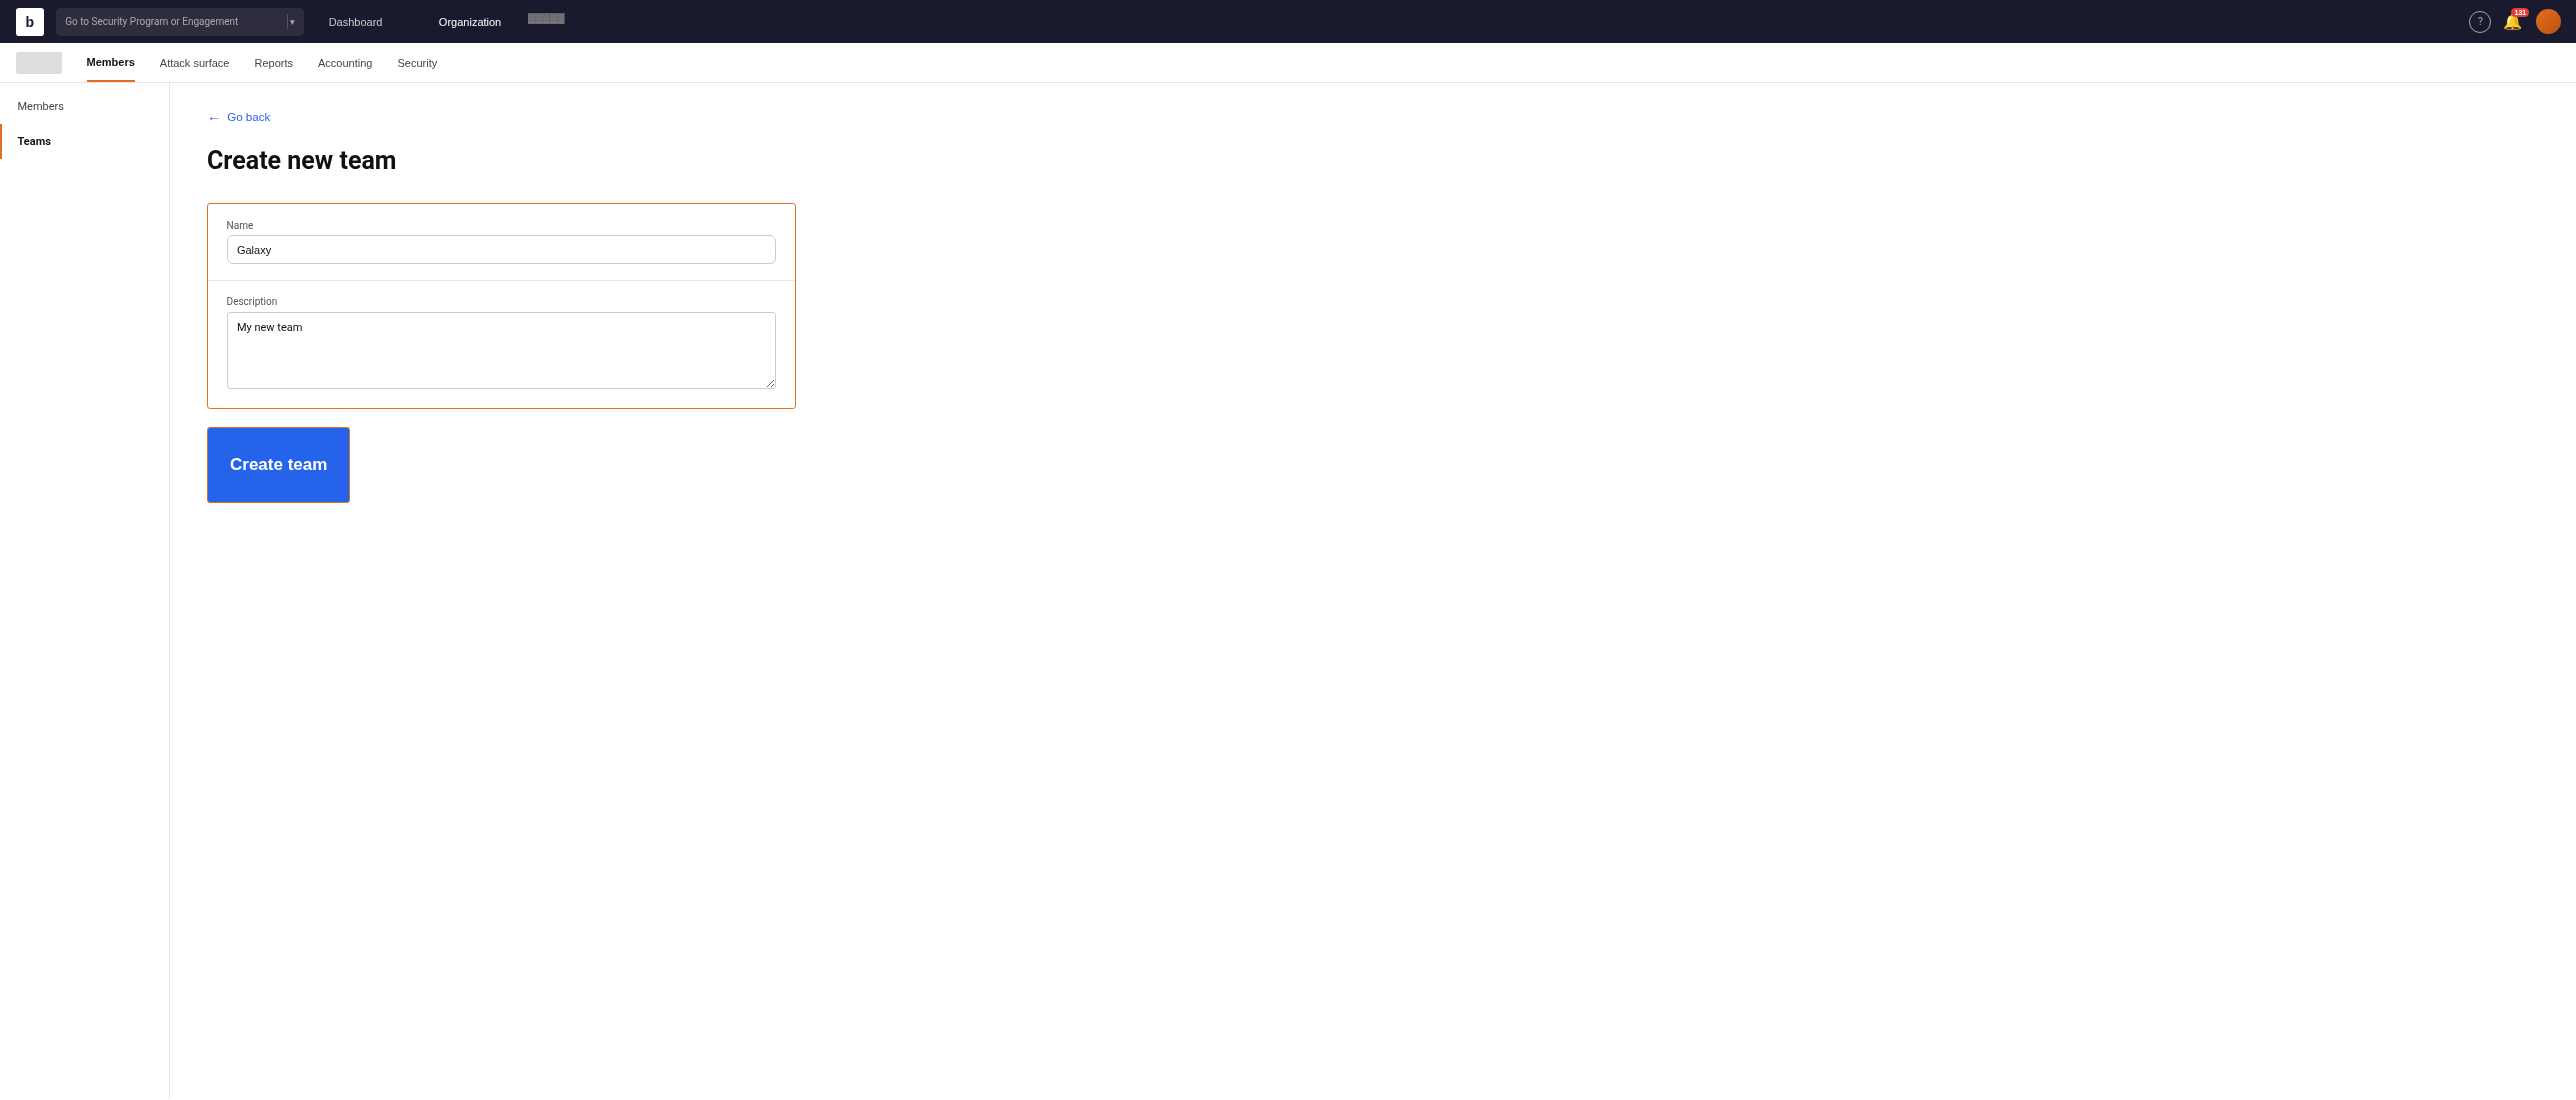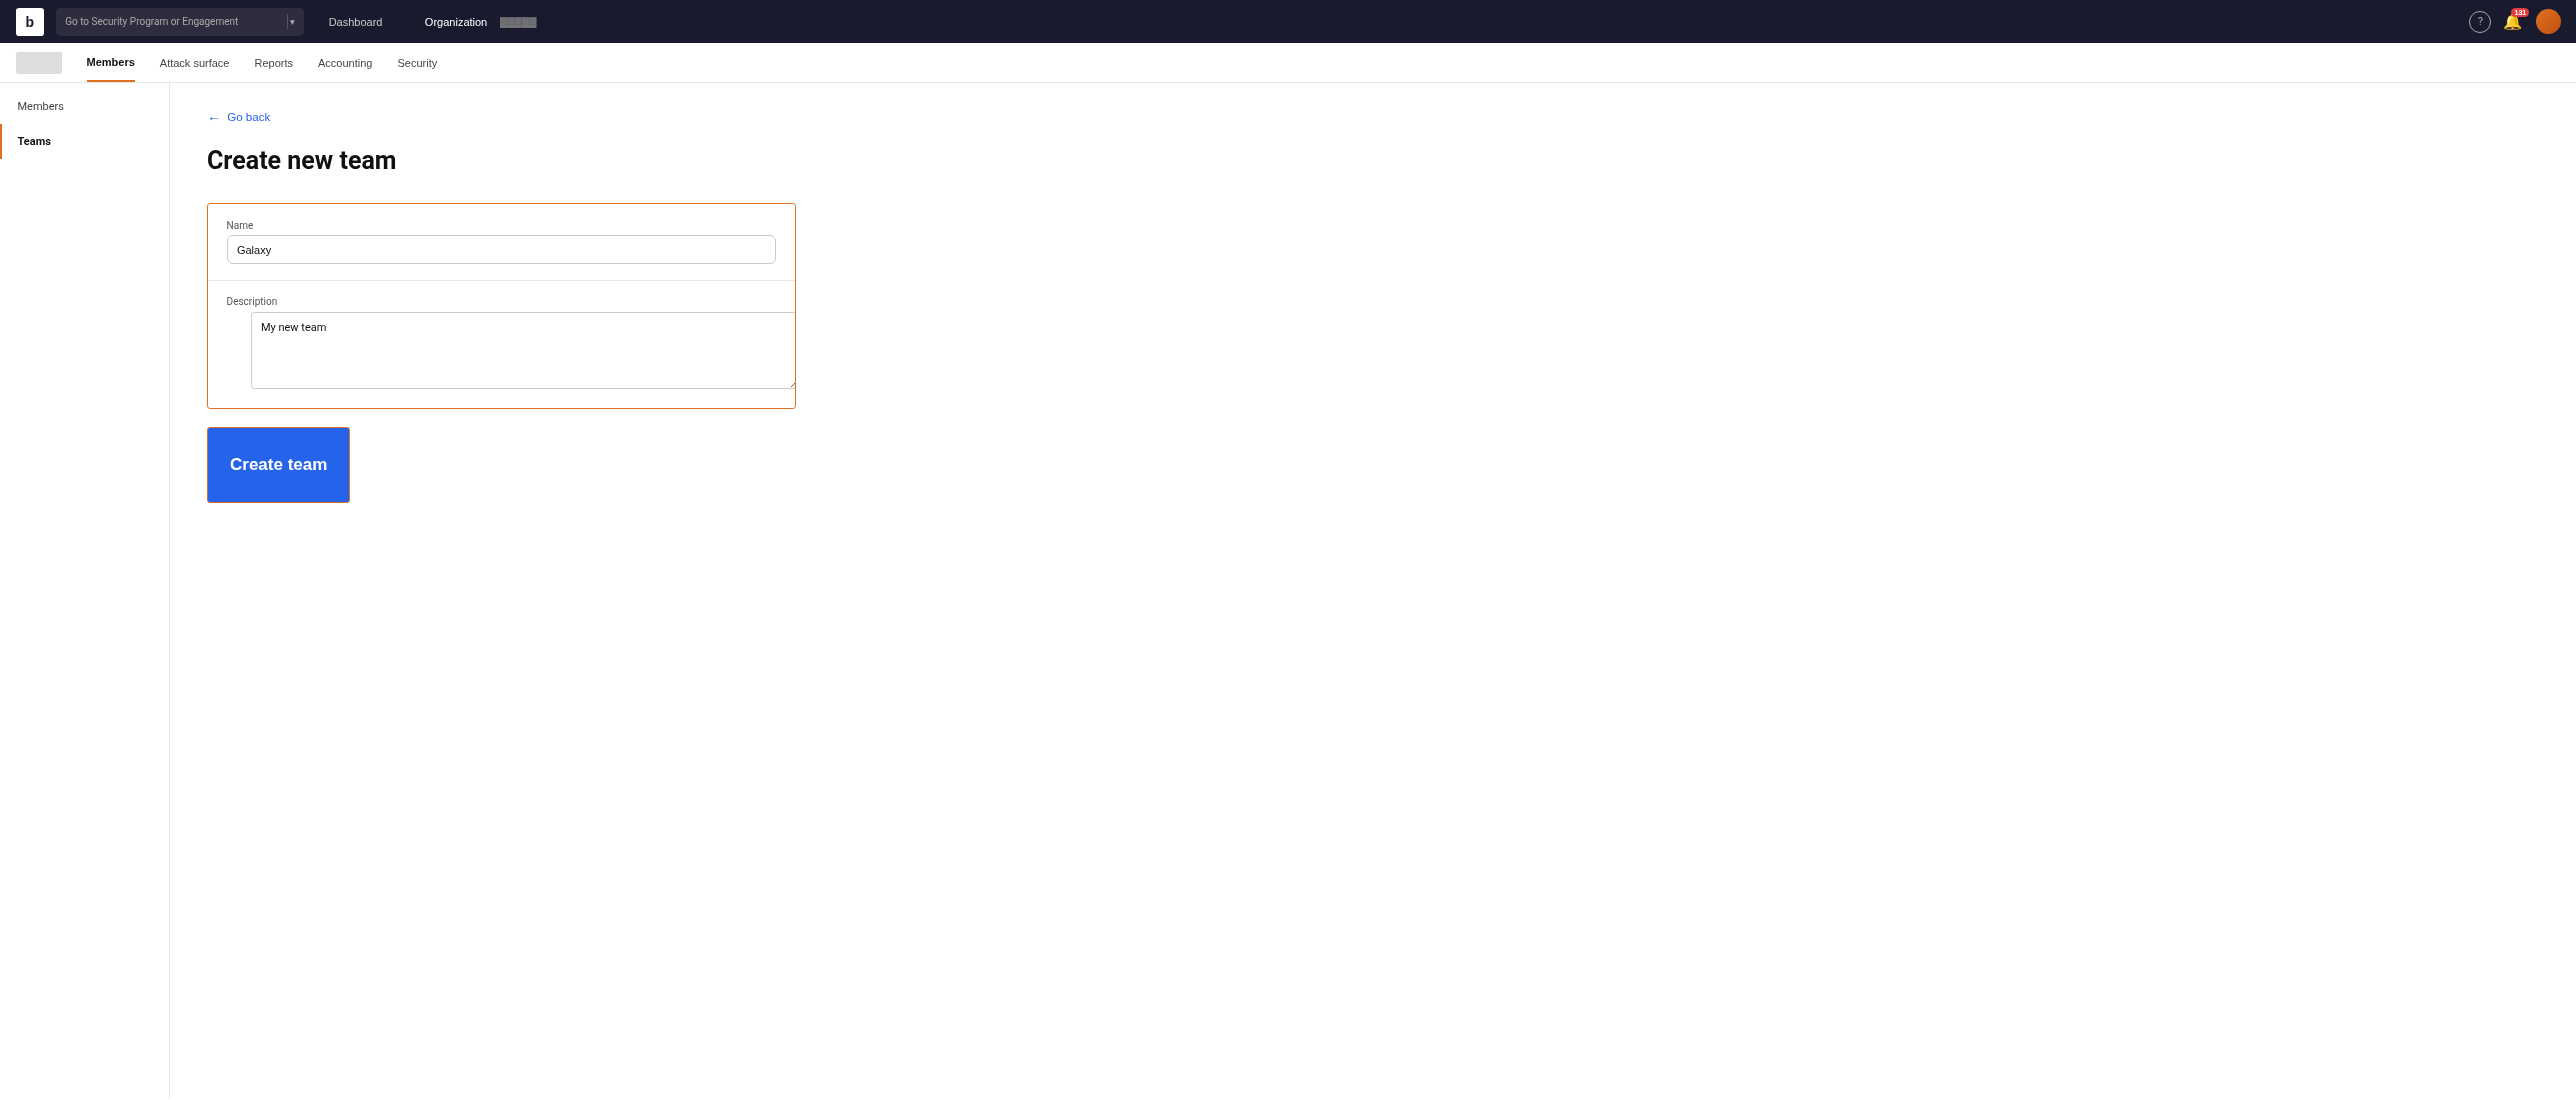--- a/index.html
+++ b/index.html
@@ -32,21 +32,21 @@
       color: #aaa; font-size: 10px; flex: 1;
     }
     .divider-v {
       width: 0.8px; height: 15.5px; background: #555;
     }
     .chevron-btn {
       background: none; border: none; cursor: pointer; color: #aaa;
       font-size: 9.3px; padding: 0;
     }
     .nav-links {
-      display: flex; align-items: center; gap: 2px; margin-left: 6.2px;
+      display: flex; align-items: flex-start; gap: 16px; margin-left: 6.2px;
     }
     .nav-link {
       color: #ccc; font-size: 11px; cursor: pointer; padding: 3.1px 6.2px;
       background: none; border: none;
     }
     .nav-link.active {
       color: #fff; font-weight: 400; margin-left: 28px;
     }
     .nav-spacer { flex: 1; }
     .nav-right {
@@ -132,21 +132,21 @@
     .field-input {
       width: 100%; padding: 7.7px 9.3px;
       border: 0.8px solid #ccc; border-radius: 6px;
       font-size: 11px; color: #111;
       outline: none;
     }
     .field-textarea {
       width: 100%; padding: 7.7px 9.3px;
       border: 0.8px solid #ccc; border-radius: 3.1px;
       font-size: 11px; color: #111; height: 77px;
-      resize: vertical; outline: none; font-family: inherit; margin-left: 24px;
+      resize: vertical; outline: none; font-family: inherit;
     }
 
     
     .form-outer {
       border: 1.5px solid #e07020; border-radius: 3.1px;
       max-width: 589px; overflow: hidden; margin-bottom: 18.6px;
     }
     .name-section {
       padding: 15.5px 18.6px; border-bottom: 0.8px solid #e5e5e5;
     }

